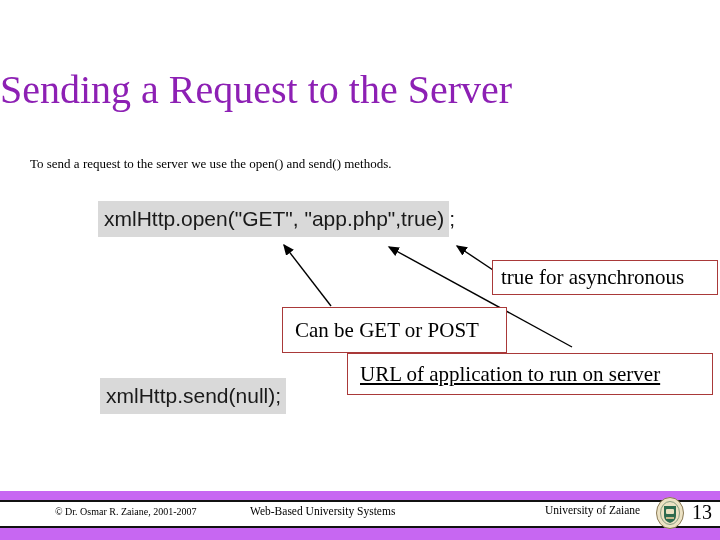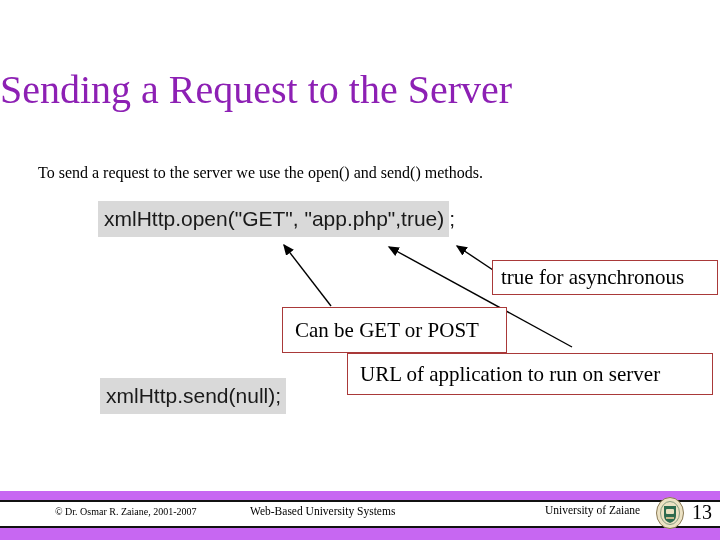--- a/index.html
+++ b/index.html
@@ -6,39 +6,39 @@
   .slide{
     position:relative;width:720px;height:540px;background:#ffffff;
     overflow:hidden;font-family:"Liberation Serif", serif;
   }
   .title{
     position:absolute;left:0;top:66px;width:720px;margin:0;
     text-align:left;font-size:40px;font-weight:normal;
     color:var(--title-color,#8d20b4);letter-spacing:0px;
   }
   .body-text{
-    position:absolute;left:30px;top:156px;width:680px;margin:8px;
-    font-size:16px;color:#000;
+    position:absolute;left:30px;top:156px;width:680px;margin:0;
+    font-size:13px;color:#000;
   }
   .code{
     position:absolute;font-family:"Liberation Sans", sans-serif;
     font-size:21px;color:#1a1a1a;white-space:nowrap;
   }
   .code .hl{background:var(--code-bg,#d9d9d9);padding:6px 5px 7px 6px;}
   .code-open{left:98px;top:207px;}
   .code-send{left:100px;top:384px;}
   .callout{
     position:absolute;box-sizing:border-box;
     border:1px solid var(--callout-border,#a93939);
     background:#fff;display:flex;align-items:center;
     font-size:21px;color:#000;padding:0 8px;white-space:nowrap;
   }
   .callout-async{left:492px;top:260px;width:226px;height:35px;}
   .callout-method{left:282px;top:307px;width:225px;height:46px;padding-left:12px;}
-  .callout-url{left:347px;top:353px;width:366px;height:42px;padding-left:12px;}
+  .callout-url{left:347px;top:353px;width:366px;height:42px;padding-left:12px;text-decoration:underline;}
   .arrows{position:absolute;left:0;top:0;width:720px;height:540px;pointer-events:none;}
   .bar-top{
     position:absolute;left:0;top:491px;width:720px;height:9px;
     background:var(--bar-color,#c767f2);border-bottom:2px solid #111;
   }
   .bar-bottom{
     position:absolute;left:0;top:526px;width:720px;height:14px;
     background:var(--bar-color,#c767f2);border-top:2px solid #111;
   }
   .footer-copyright{

